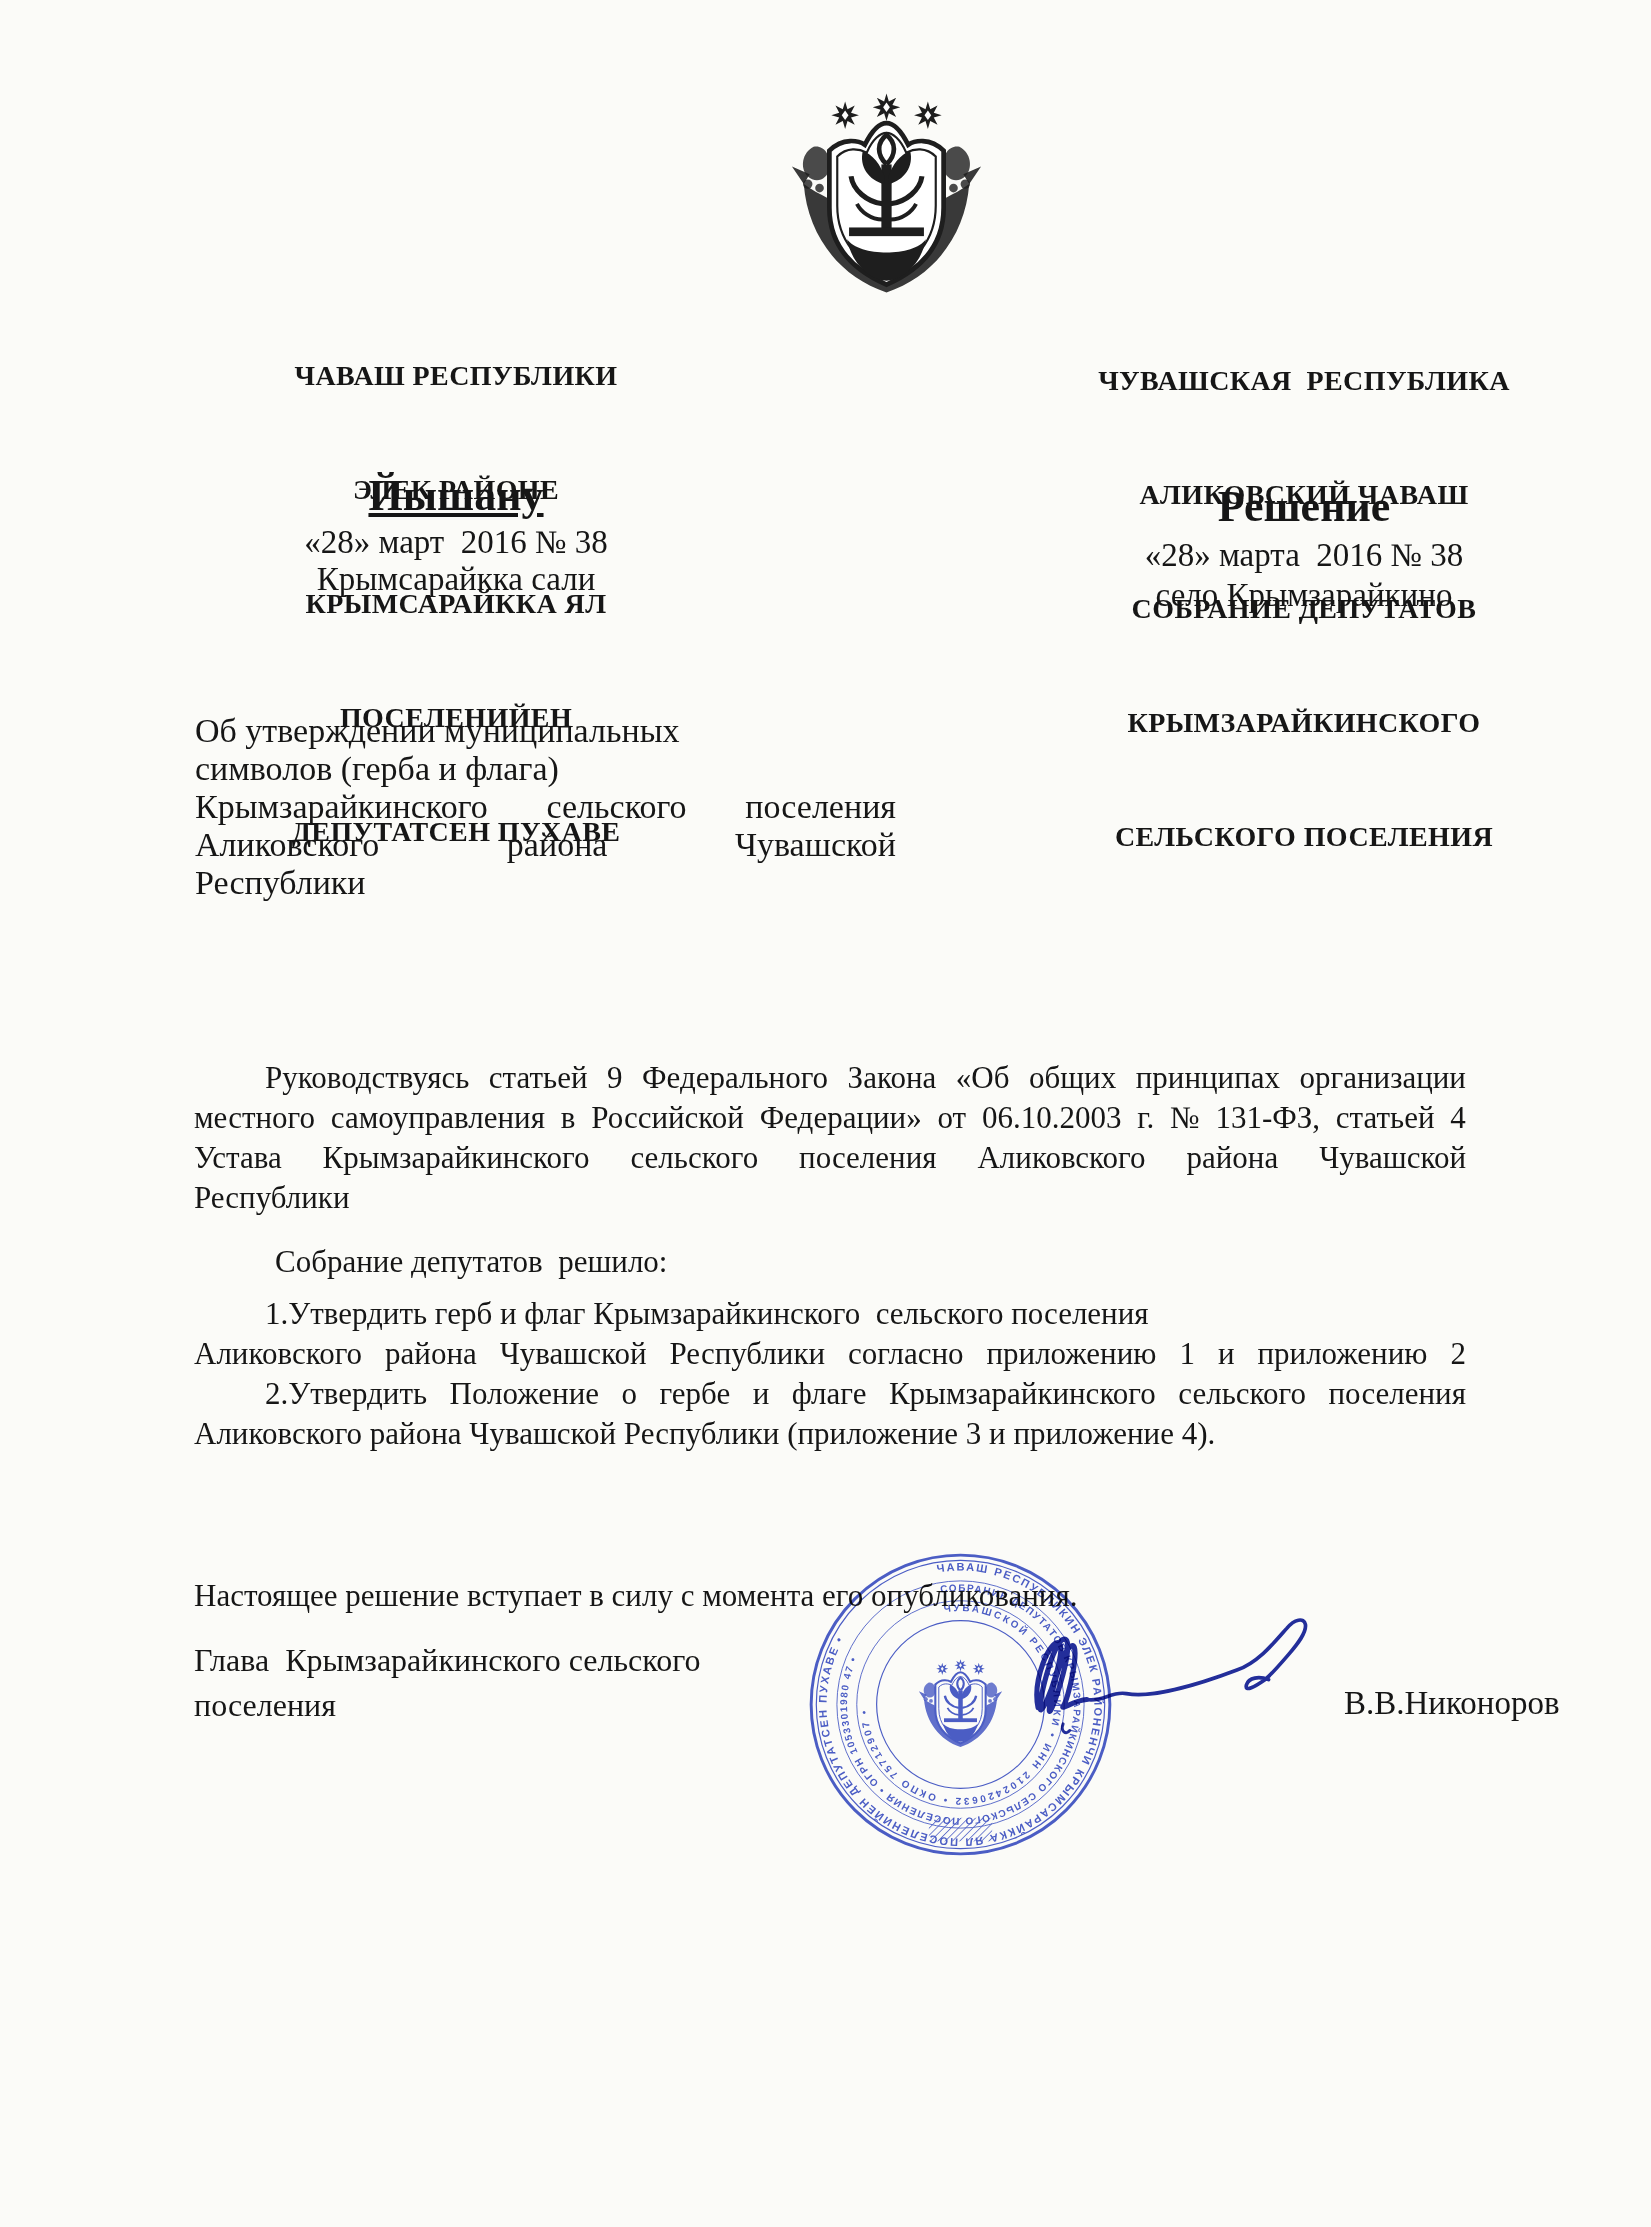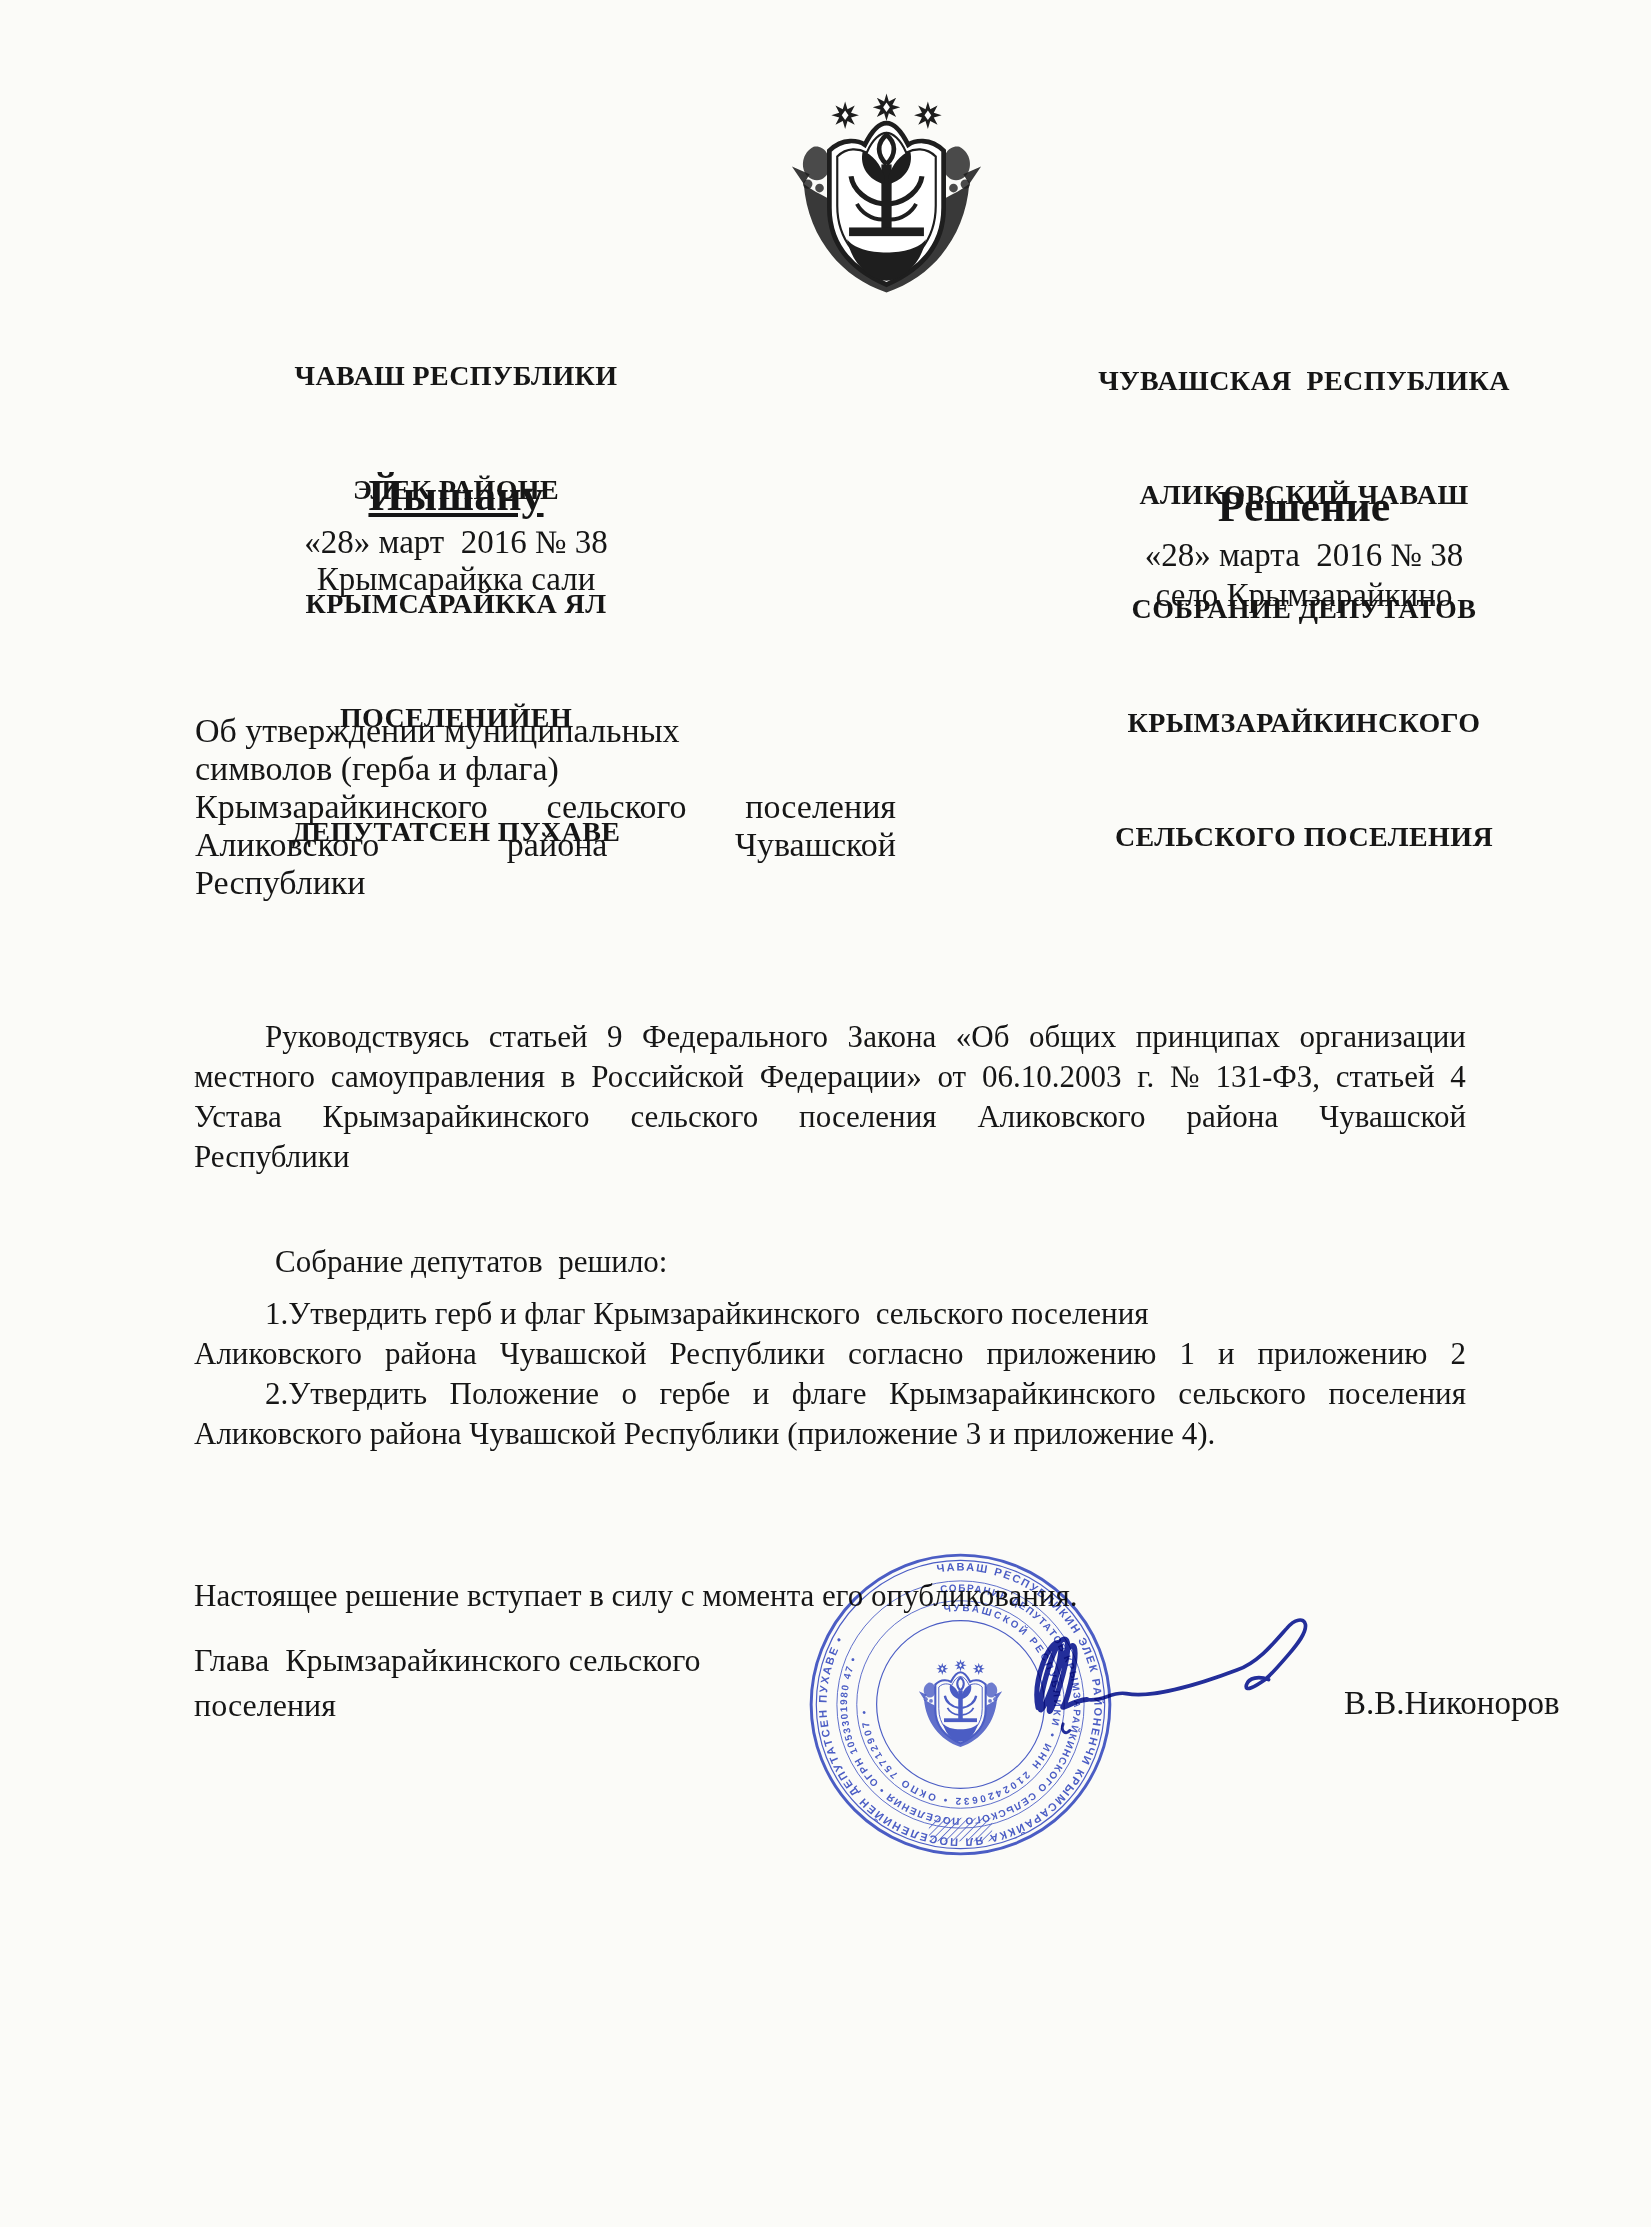--- a/index.html
+++ b/index.html
@@ -127,21 +127,21 @@
     </div>
   <div class="subject-line" data-justify="true">
       <span>Аликовского</span>
       <span>района</span>
       <span>Чувашской</span>
     </div>
   <div class="subject-line t">Республики</div>
 </div>
 
 <div class="abs" style="left:194px;top:1017px;width:1272px;">
-  <div class="body-line" data-justify="true" style="padding-left:71px;">
+  <div class="body-line" data-justify="true" style="padding-left:71px;margin-top:41px;">
       <span>Руководствуясь</span>
       <span>статьей</span>
       <span>9</span>
       <span>Федерального</span>
       <span>Закона</span>
       <span>«Об</span>
       <span>общих</span>
       <span>принципах</span>
       <span>организации</span>
     </div>

